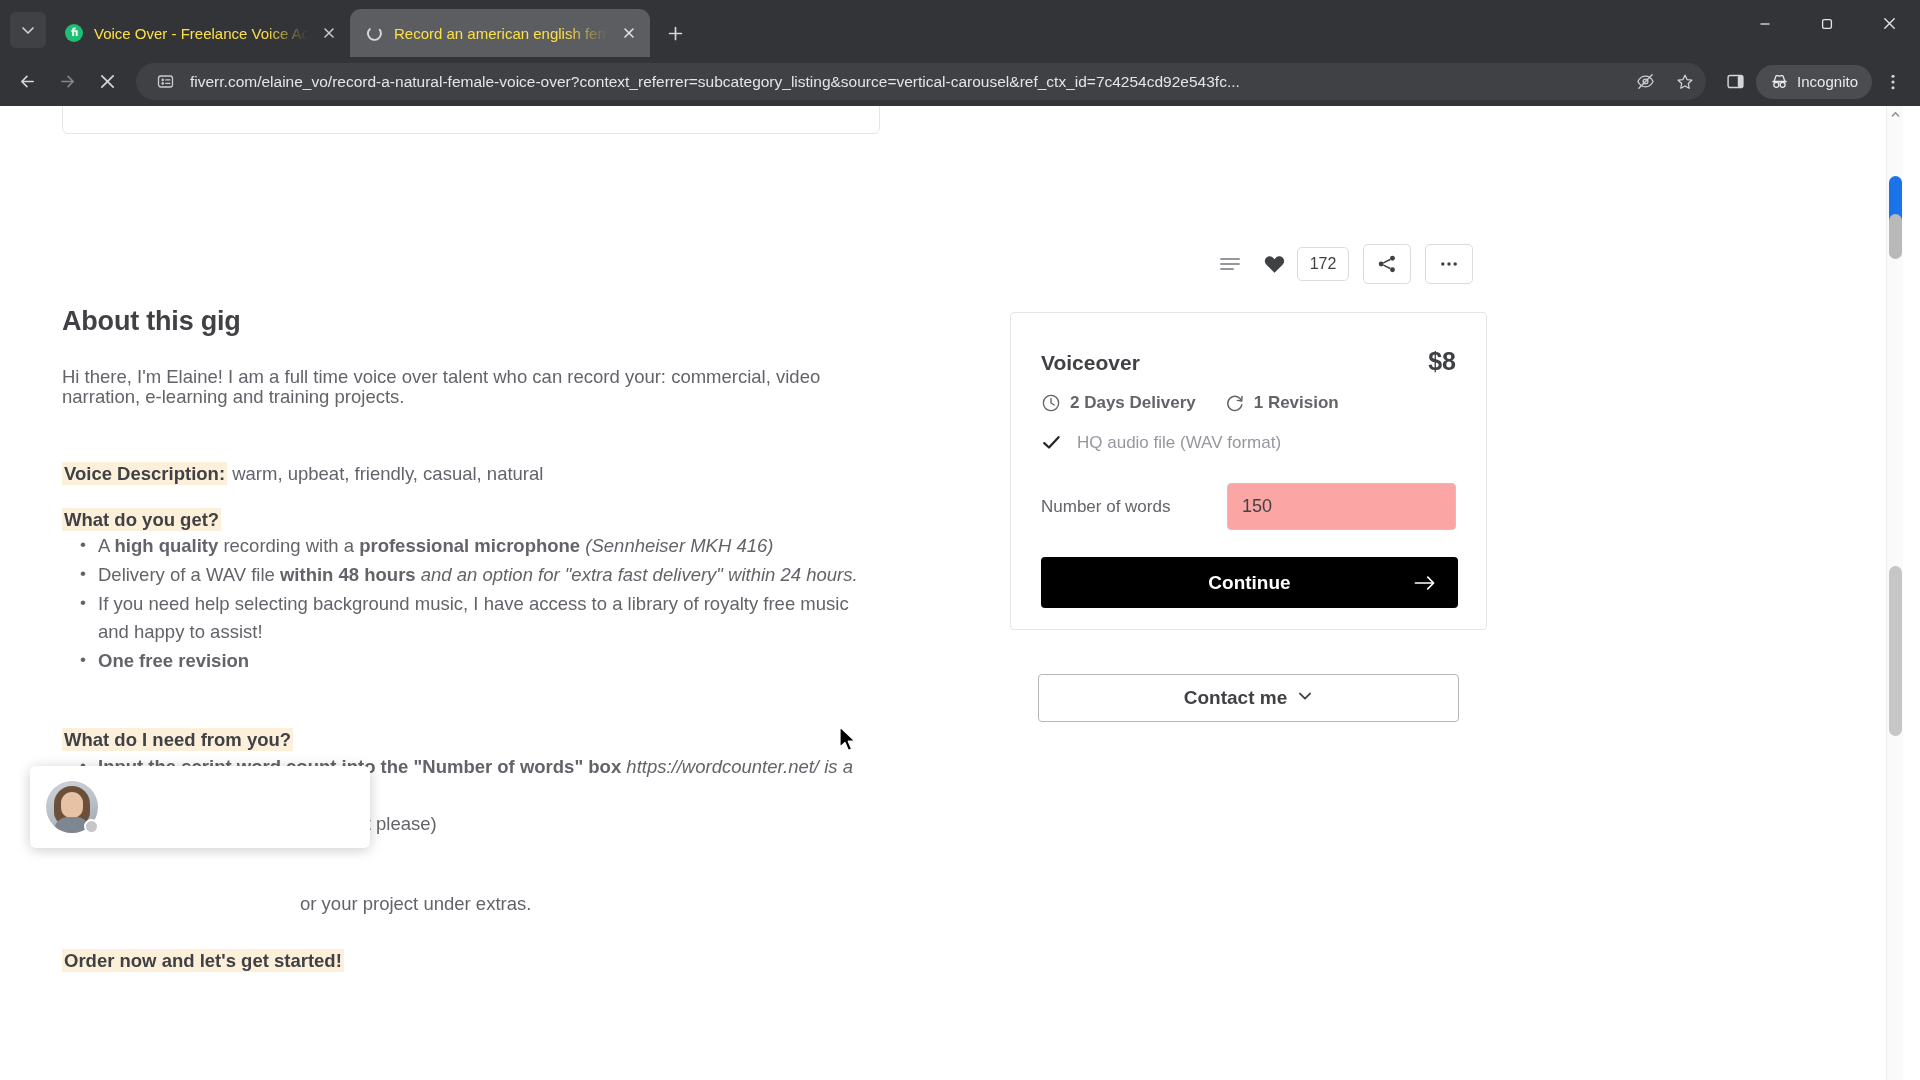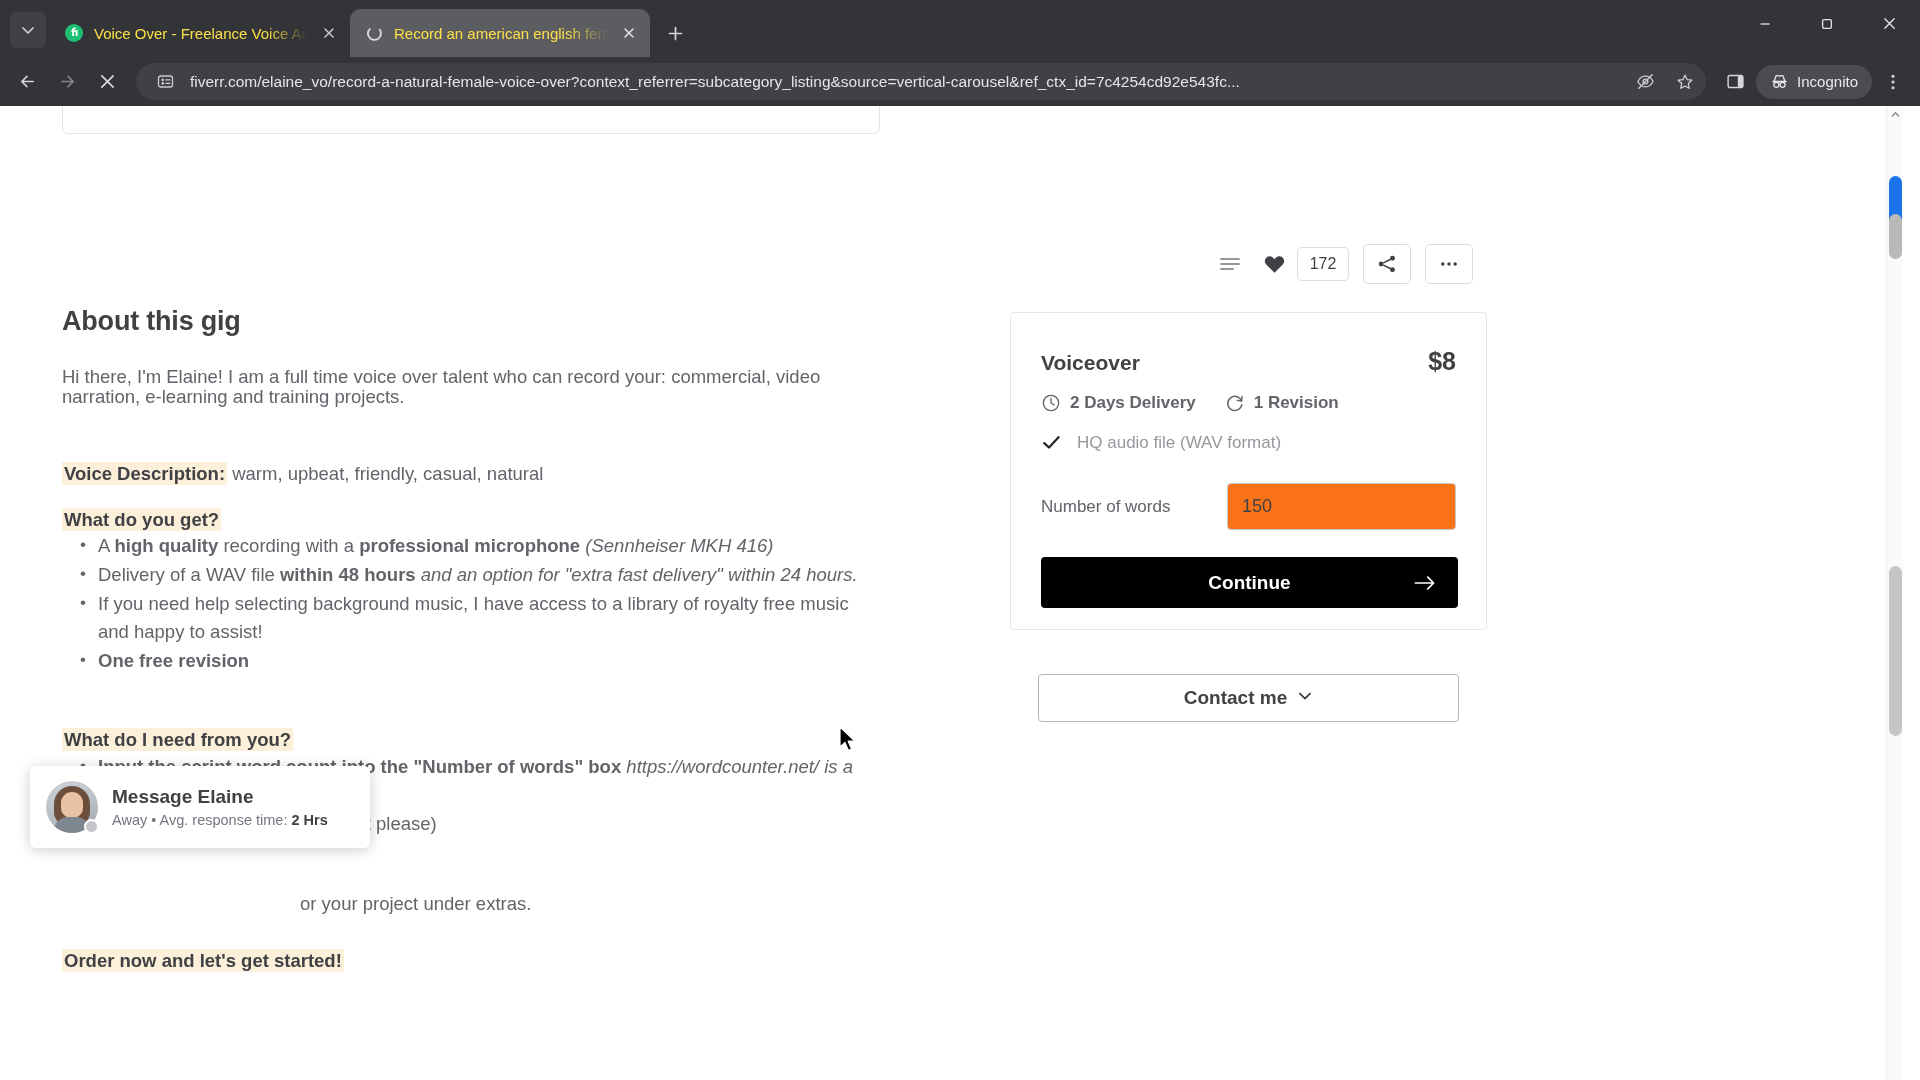--- a/index.html
+++ b/index.html
@@ -185,21 +185,21 @@
   .pc-meta { display:flex; align-items:center; gap: 28px; padding: 16px 30px 0 30px; }
   .pc-meta-item { display:flex; align-items:center; gap: 9px; font-size: 17px; font-weight:700; color:#62646a; }
   .pc-feature { display:flex; align-items:center; gap: 15px; padding: 19px 30px 0 30px; font-size: 17px; color:#95979d; }
   .pc-words {
     display:flex; align-items:center; justify-content: space-between;
     padding: 30px 30px 0 30px;
   }
   .pc-words-label { font-size: 17px; color: #62646a; }
   .wordsinput {
     width: 229px; height: 47px; border: 1px solid #c5c6c9; border-radius: 4px;
-    background: #f97316; font-size: 18px; color: #404145;
+    background: #fca5a5; font-size: 18px; color: #404145;
     padding: 0 14px; font-family: "Liberation Sans", sans-serif;
   }
   .continue {
     margin: 27px 30px 0 30px; width: 417px; height: 51px;
     background: #000; color:#fff; border: none; border-radius: 4px;
     display:flex; align-items:center; justify-content:center; position: relative;
     font-size: 19px; font-weight: 700; cursor: pointer;
     font-family: "Liberation Sans", sans-serif;
   }
   .continue .arr { position: absolute; right: 22px; display:flex;align-items:center; }
@@ -515,29 +515,20 @@
 
       <div class="msgwidget">
         <div class="avatar">
           <div class="photo">
             <div class="hair"></div>
             <div class="face"></div>
             <div class="body"></div>
           </div>
           <div class="status"></div>
         </div>
-        <div class="msgtexts">
-          <span class="msgtitle">Message Elaine</span>
-          <span class="msgsub">
-            <span>Away</span>
-            <span>•</span>
-            <span>Avg. response time:</span>
-            <b>2 Hrs</b>
-          </span>
-        </div>
       </div>
 
       <svg class="cursor" width="20" height="28" viewBox="0 0 20 28">
         <path d="M2 1 L2 21 L7 16.4 L10.4 24.4 L13.6 23 L10.2 15.2 L16.8 15 Z" fill="#000" stroke="#fff" stroke-width="1.2" stroke-linejoin="round"></path>
       </svg>
 
       <div class="scrollbar">
         <div class="sb-arrow">
           <svg width="9" height="9" viewBox="0 0 10 10">
               <path d="M1.5 6.6 L5 3 L8.5 6.6" stroke="#8a8a8a" stroke-width="1.5" fill="none" stroke-linecap="round" stroke-linejoin="round"></path>

